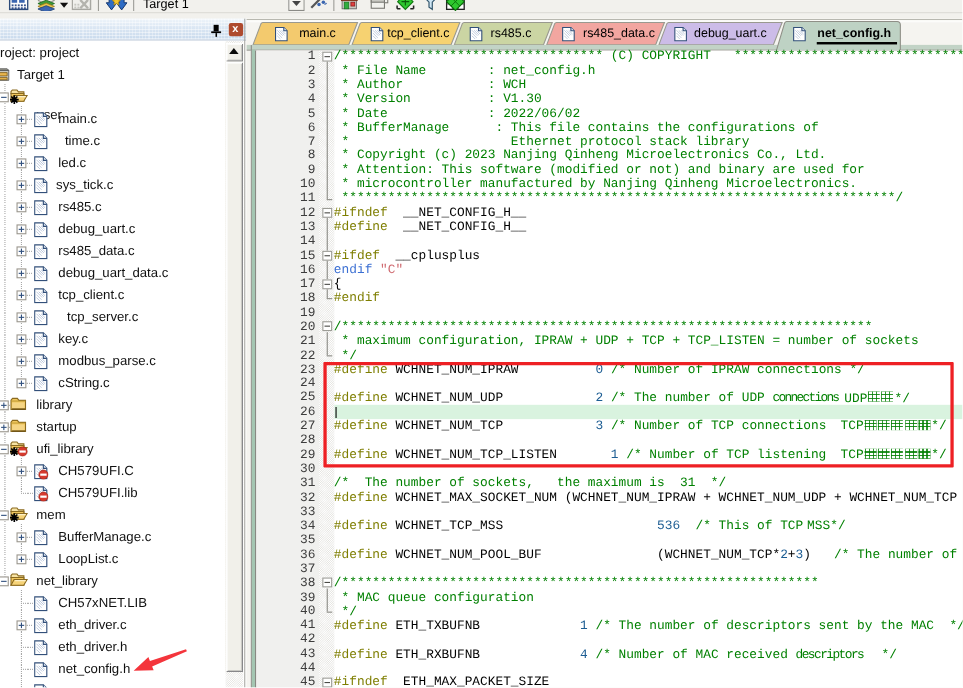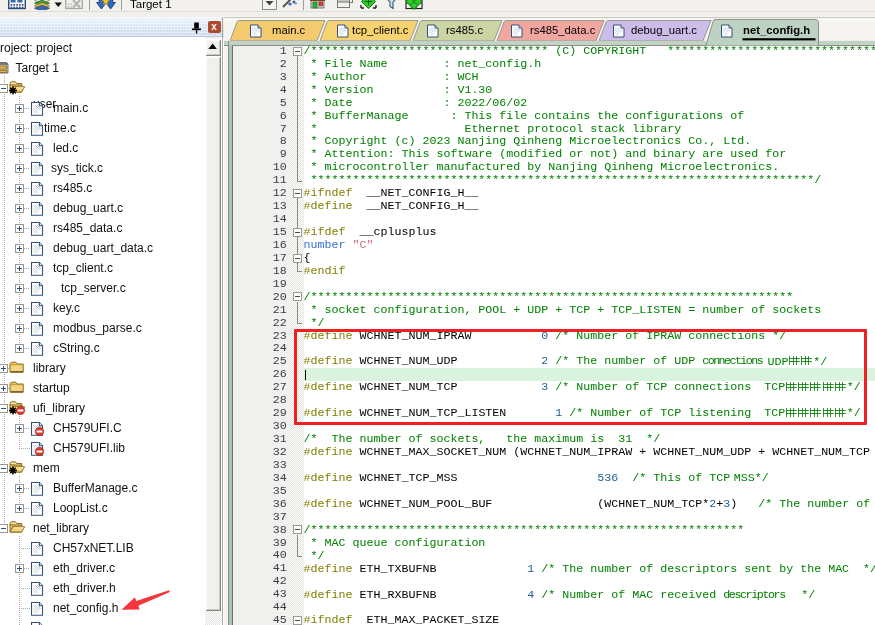--- a/index.html
+++ b/index.html
@@ -197,21 +197,21 @@
         <use href="#doc" transform="scale(1.05)"></use>
       </svg>
       <div class="trow" style="left:53px;top:64px;line-height:14px">main.c</div>
       <div class="eb plus" style="left:15px;top:86.5px">
         <i></i>
       </div>
       <div class="hdot" style="left:24px;top:91px;width:6px"></div>
       <svg class="abs" style="left:31px;top:83.5px" width="13" height="15">
         <use href="#doc" transform="scale(1.05)"></use>
       </svg>
-      <div class="trow" style="left:44px;top:84px;line-height:14px">time.c</div>
+      <div class="trow" style="left:59px;top:84px;line-height:14px">time.c</div>
       <div class="eb plus" style="left:15px;top:106.5px">
         <i></i>
       </div>
       <div class="hdot" style="left:24px;top:111px;width:6px"></div>
       <svg class="abs" style="left:31px;top:103.5px" width="13" height="15">
         <use href="#doc" transform="scale(1.05)"></use>
       </svg>
       <div class="trow" style="left:53px;top:104px;line-height:14px">led.c</div>
       <div class="eb plus" style="left:15px;top:126.5px">
         <i></i>
@@ -488,26 +488,26 @@
 <span class="g"> * BufferManage      : This file contains the configurations of</span>
 <span class="g"> *                     Ethernet protocol stack library</span>
 <span class="g"> * Copyright (c) 2023 Nanjing Qinheng Microelectronics Co., Ltd.</span>
 <span class="g"> * Attention: This software (modified or not) and binary are used for</span>
 <span class="g"> * microcontroller manufactured by Nanjing Qinheng Microelectronics.</span>
 <span class="g"> ************************************************************************/</span>
 <span class="o">#ifndef</span>  __NET_CONFIG_H__
 <span class="o">#define</span>  __NET_CONFIG_H__
 
 <span class="o">#ifdef</span>  __cplusplus
-<span class="b">number</span> <span class="s">"C"</span>
+<span class="b">endif</span> <span class="s">"C"</span>
 {
 <span class="o">#endif</span>
 
 <span class="g">/*********************************************************************</span>
-<span class="g"> * socket configuration, POOL + UDP + TCP + TCP_LISTEN = number of sockets</span>
+<span class="g"> * maximum configuration, IPRAW + UDP + TCP + TCP_LISTEN = number of sockets</span>
 <span class="g"> */</span>
 <span class="o">#define</span> WCHNET_NUM_IPRAW          <span class="n">0</span> <span class="g">/* Number of IPRAW connections */</span>
 
 <span class="o">#define</span> WCHNET_NUM_UDP            <span class="n">2</span> <span class="g">/* The number of UDP </span><span class="g" style="letter-spacing:-1.55px">connections </span><span class="g">UDP<span class="cjk"></span><span class="cjk"></span>*/</span>
 
 <span class="o">#define</span> WCHNET_NUM_TCP            <span class="n">3</span> <span class="g">/* Number of TCP connections </span><span class="g" style="margin-left:6px">TCP<span class="cjk"></span><span class="cjk"></span><span class="cjk"></span><span class="cjk"></span><span class="cjk"></span>*/</span>
 
 <span class="o">#define</span> WCHNET_NUM_TCP_LISTEN       <span class="n">1</span> <span class="g">/* Number of TCP listening </span><span class="g" style="margin-left:6px">TCP<span class="cjk"></span><span class="cjk"></span><span class="cjk"></span><span class="cjk"></span><span class="cjk"></span>*/</span>
 
 <span class="g">/*  The number of sockets,   the maximum is  31  */</span>

